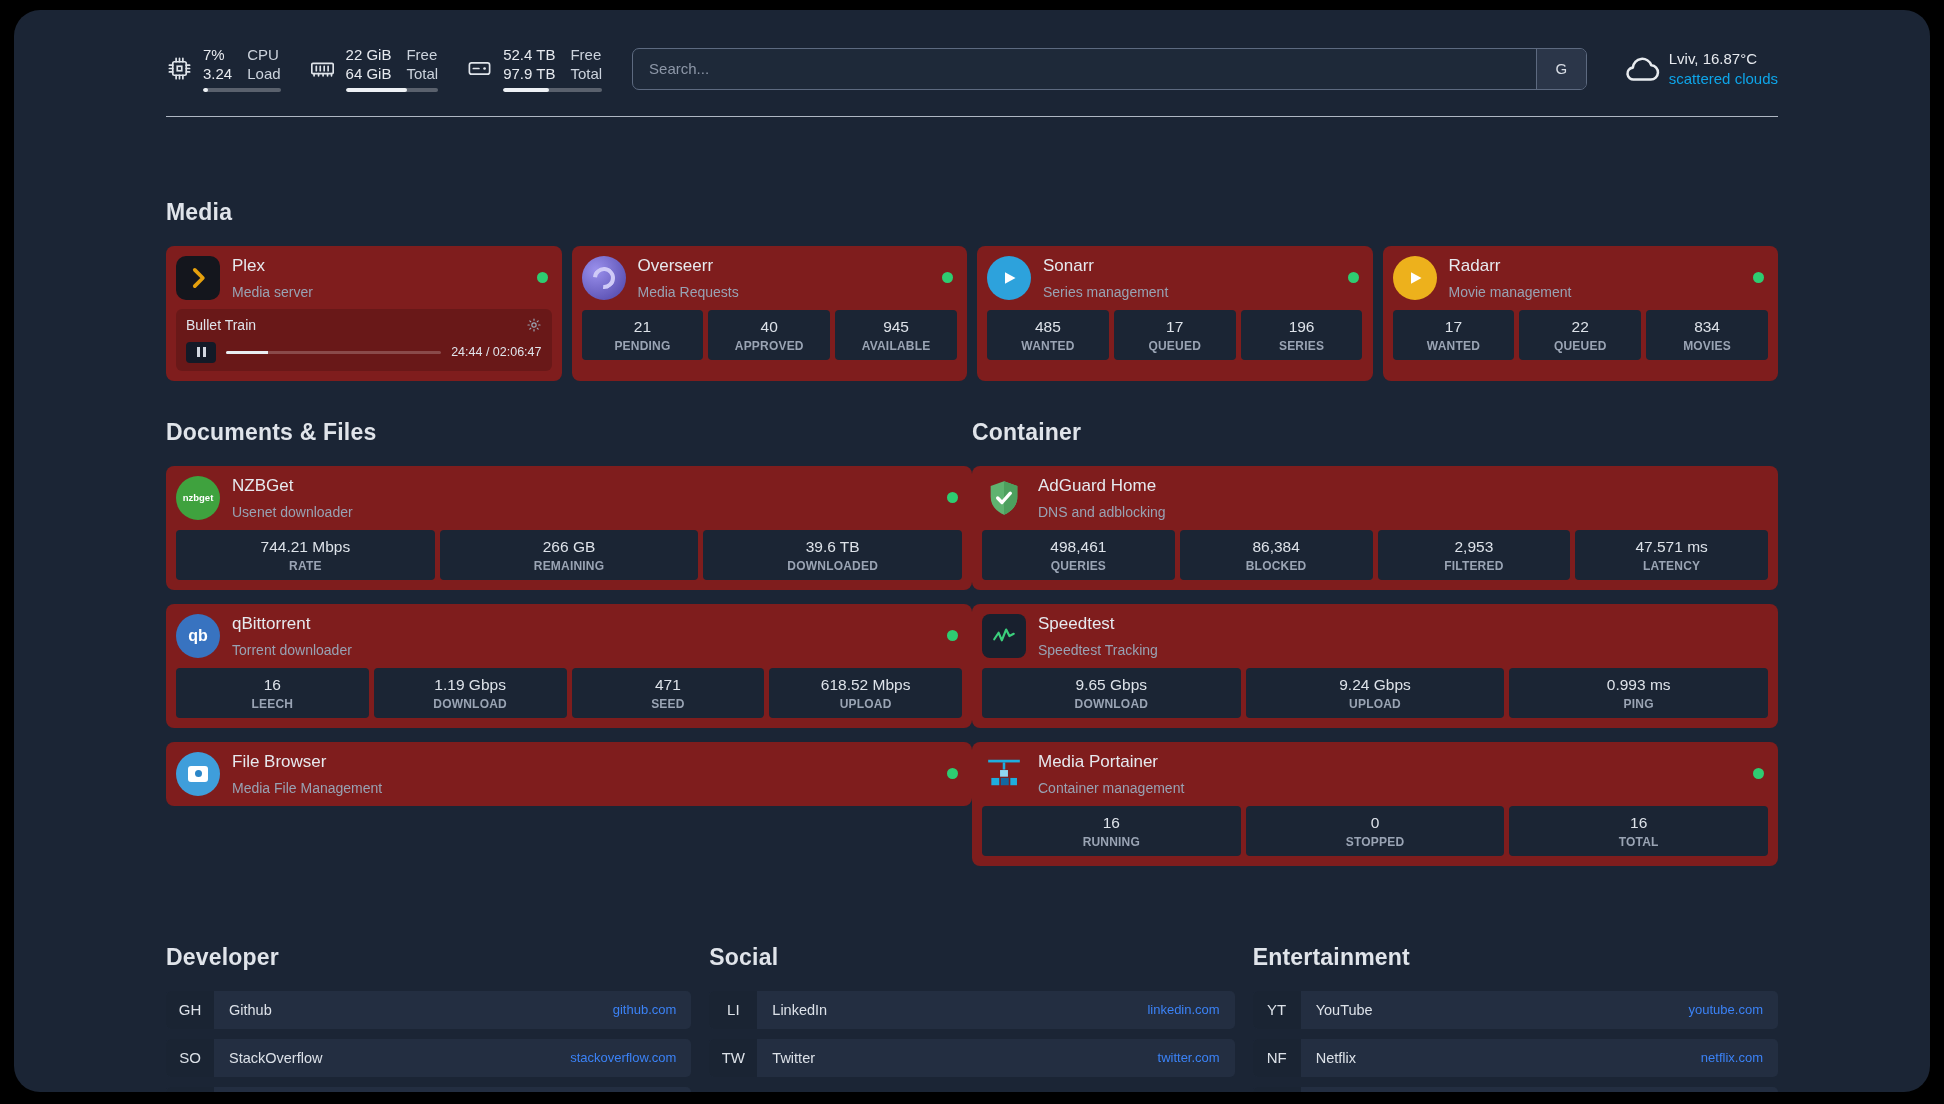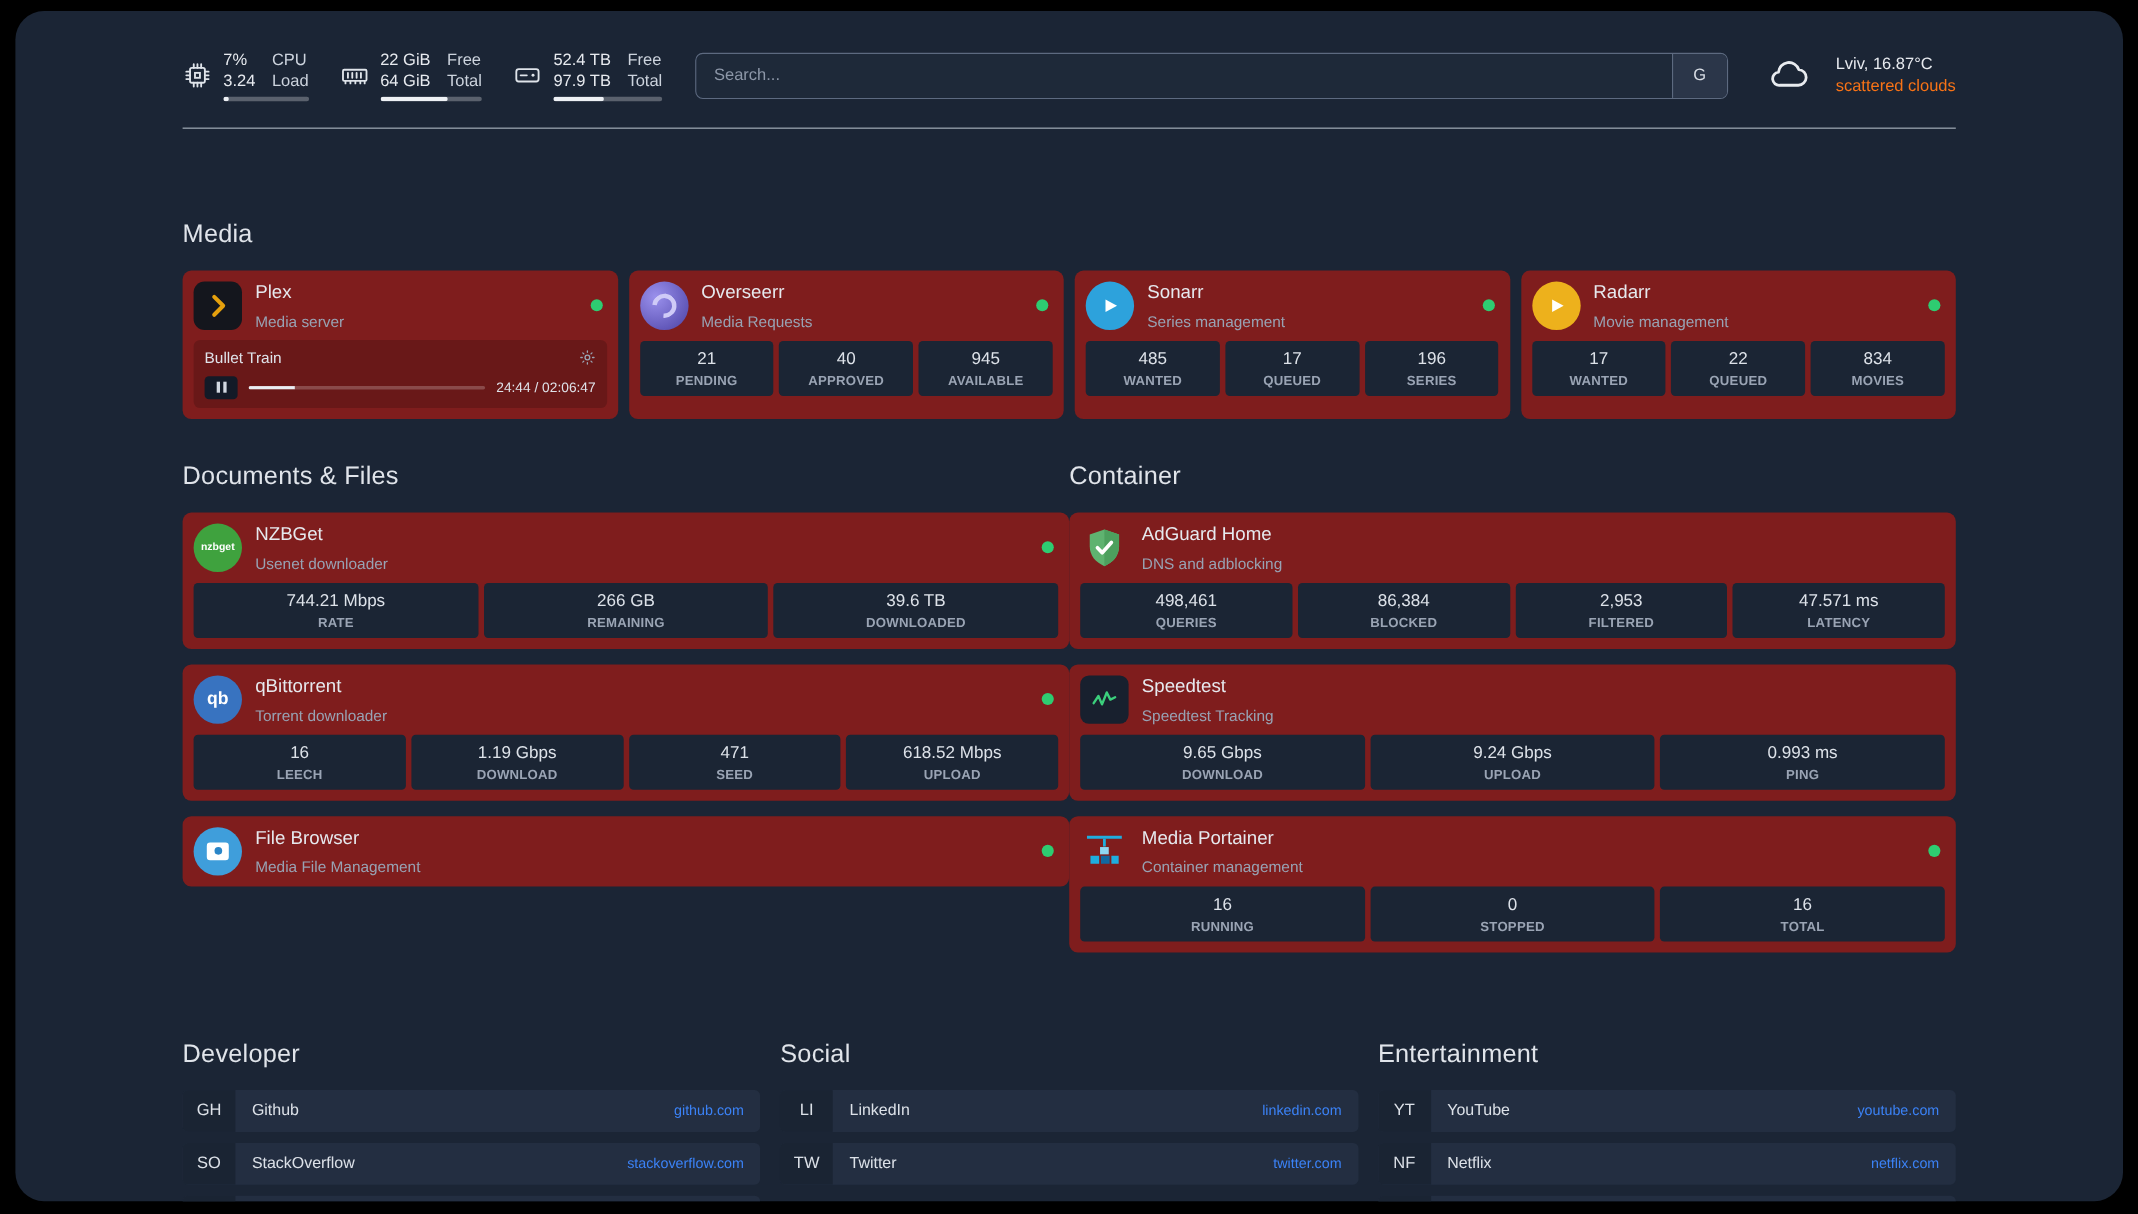--- a/index.html
+++ b/index.html
@@ -15,28 +15,28 @@
   .mon-icon svg{width:27px;height:27px;display:block}
   .mon-cols{display:flex;gap:15px;font-size:15px;color:#e7eaef;line-height:1.25}
   .mon-col{display:flex;flex-direction:column}
   .mon-col.labels{color:#ccd3dd}
   .mon-bar{height:4px;background:rgba(255,255,255,.28);border-radius:2px;margin-top:4px;overflow:hidden}
   .mon-fill{height:100%;background:#eef1f5;border-radius:2px}
   .searchbox{flex:1;display:flex;align-items:center;height:42px;margin:0 30px;background:#1e2939;border:1px solid #5d6a80;border-radius:7px;overflow:hidden}
   .searchbox input{flex:1;background:transparent;border:none;outline:none;padding:0 16px;font-size:15px;color:#dfe4ea;font-family:inherit}
   .searchbox input::placeholder{color:#8d97a8}
   .search-provider{width:50px;height:100%;display:flex;align-items:center;justify-content:center;background:#2b3649;border-left:1px solid #5d6a80;color:#d9dee6;font-size:15px;cursor:pointer}
-  .weather{display:flex;align-items:flex-start;gap:24px;margin-left:6px}
+  .weather{display:flex;align-items:flex-end;gap:8px;margin-left:6px}
   .weather svg{width:38px;height:38px;display:block}
   .weather-text{font-size:15px;color:#e7eaef;line-height:1.35}
-  .weather-cond{color:#f97316}
+  .weather-cond{color:#0ea5e9}
   .divider{height:1px;background:#c9d1dc;opacity:.85;margin-top:24px}
 
   
-  .group-title{font-size:23px;font-weight:400;color:#e0e4ea;letter-spacing:.2px}
+  .group-title{font-size:23px;font-weight:700;color:#e0e4ea;letter-spacing:.2px}
   .media-title{margin-top:82px;margin-bottom:20px}
   .media-grid{display:grid;grid-template-columns:repeat(4,1fr);gap:10px}
   .card{background:#7f1d1d;border-radius:8px;padding:10px;cursor:pointer}
   .card-header{display:flex;align-items:center;gap:12px}
   .icon-tile{width:44px;height:44px;border-radius:50%;flex:none;display:flex;align-items:center;justify-content:center;position:relative}
   .icon-tile svg{display:block}
   .svc-name{font-size:17px;color:#e6e9ee;font-weight:500}
   .svc-sub{font-size:14px;color:#98a2b3;margin-top:8px}
   .status-dot{width:11px;height:11px;border-radius:50%;background:#2ecc71;margin-left:auto;flex:none;margin-right:4px}
   .stats{display:flex;gap:5px;margin-top:10px}

